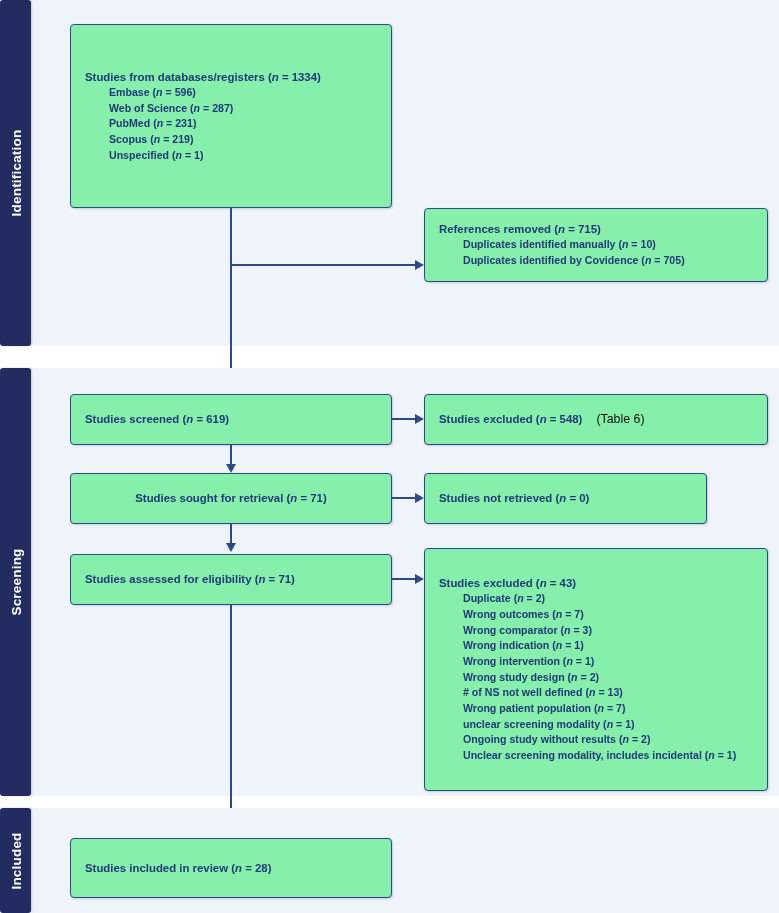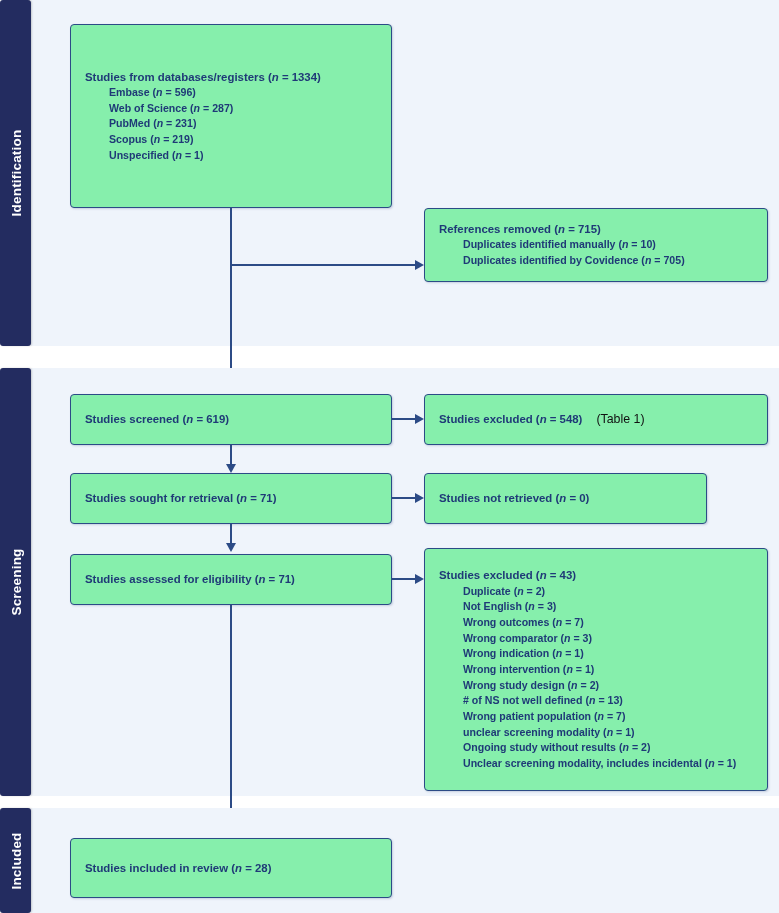--- a/index.html
+++ b/index.html
@@ -169,31 +169,31 @@
 
   <div class="flow-box" style="left:70px; top:394px; width:322px; height:51px;">
     <div class="box-inner">
       <div class="box-title">Studies screened (<em>n</em> = 619)</div>
     </div>
   </div>
 
   <div class="flow-box" style="left:424px; top:394px; width:344px; height:51px;">
     <div class="box-inner">
       <div class="box-title">
-        <span>Studies excluded (<em>n</em> = 548)</span><span class="annotation">(Table 1)</span>
+        <span>Studies excluded (<em>n</em> = 548)</span><span class="annotation">(Table 6)</span>
       </div>
     </div>
   </div>
   <div class="conn conn-h" style="left:392px; top:418px; width:25px;"></div>
   <div class="arrow-right" style="left:415px; top:414px;"></div>
 
   <div class="conn conn-v" style="left:230px; top:445px; height:21px;"></div>
   <div class="arrow-down" style="left:225.6px; top:464px;"></div>
 
-  <div class="flow-box" style="left:70px; top:473px; width:322px; height:51px;">
+  <div class="flow-box" style="left:70px; top:473px; width:322px; height:51px;align-items:center;">
     <div class="box-inner">
       <div class="box-title">Studies sought for retrieval (<em>n</em> = 71)</div>
     </div>
   </div>
 
   <div class="flow-box" style="left:424px; top:473px; width:283px; height:51px;">
     <div class="box-inner">
       <div class="box-title">Studies not retrieved (<em>n</em> = 0)</div>
     </div>
   </div>
@@ -209,21 +209,20 @@
     </div>
   </div>
 
   <div class="flow-box" style="left:424px; top:548px; width:344px; height:243px;">
     <div class="box-inner">
       <div class="box-title">
         <span>Studies excluded (<em>n</em> = 43)</span>
       </div>
       <ul class="sub-list">
         <li>Duplicate (<em>n</em> = 2)</li>
-        <li>Not English (<em>n</em> = 3)</li>
         <li>Wrong outcomes (<em>n</em> = 7)</li>
         <li>Wrong comparator (<em>n</em> = 3)</li>
         <li>Wrong indication (<em>n</em> = 1)</li>
         <li>Wrong intervention (<em>n</em> = 1)</li>
         <li>Wrong study design (<em>n</em> = 2)</li>
         <li># of NS not well defined (<em>n</em> = 13)</li>
         <li>Wrong patient population (<em>n</em> = 7)</li>
         <li>unclear screening modality (<em>n</em> = 1)</li>
         <li>Ongoing study without results (<em>n</em> = 2)</li>
         <li>Unclear screening modality, includes incidental (<em>n</em> = 1)</li>

